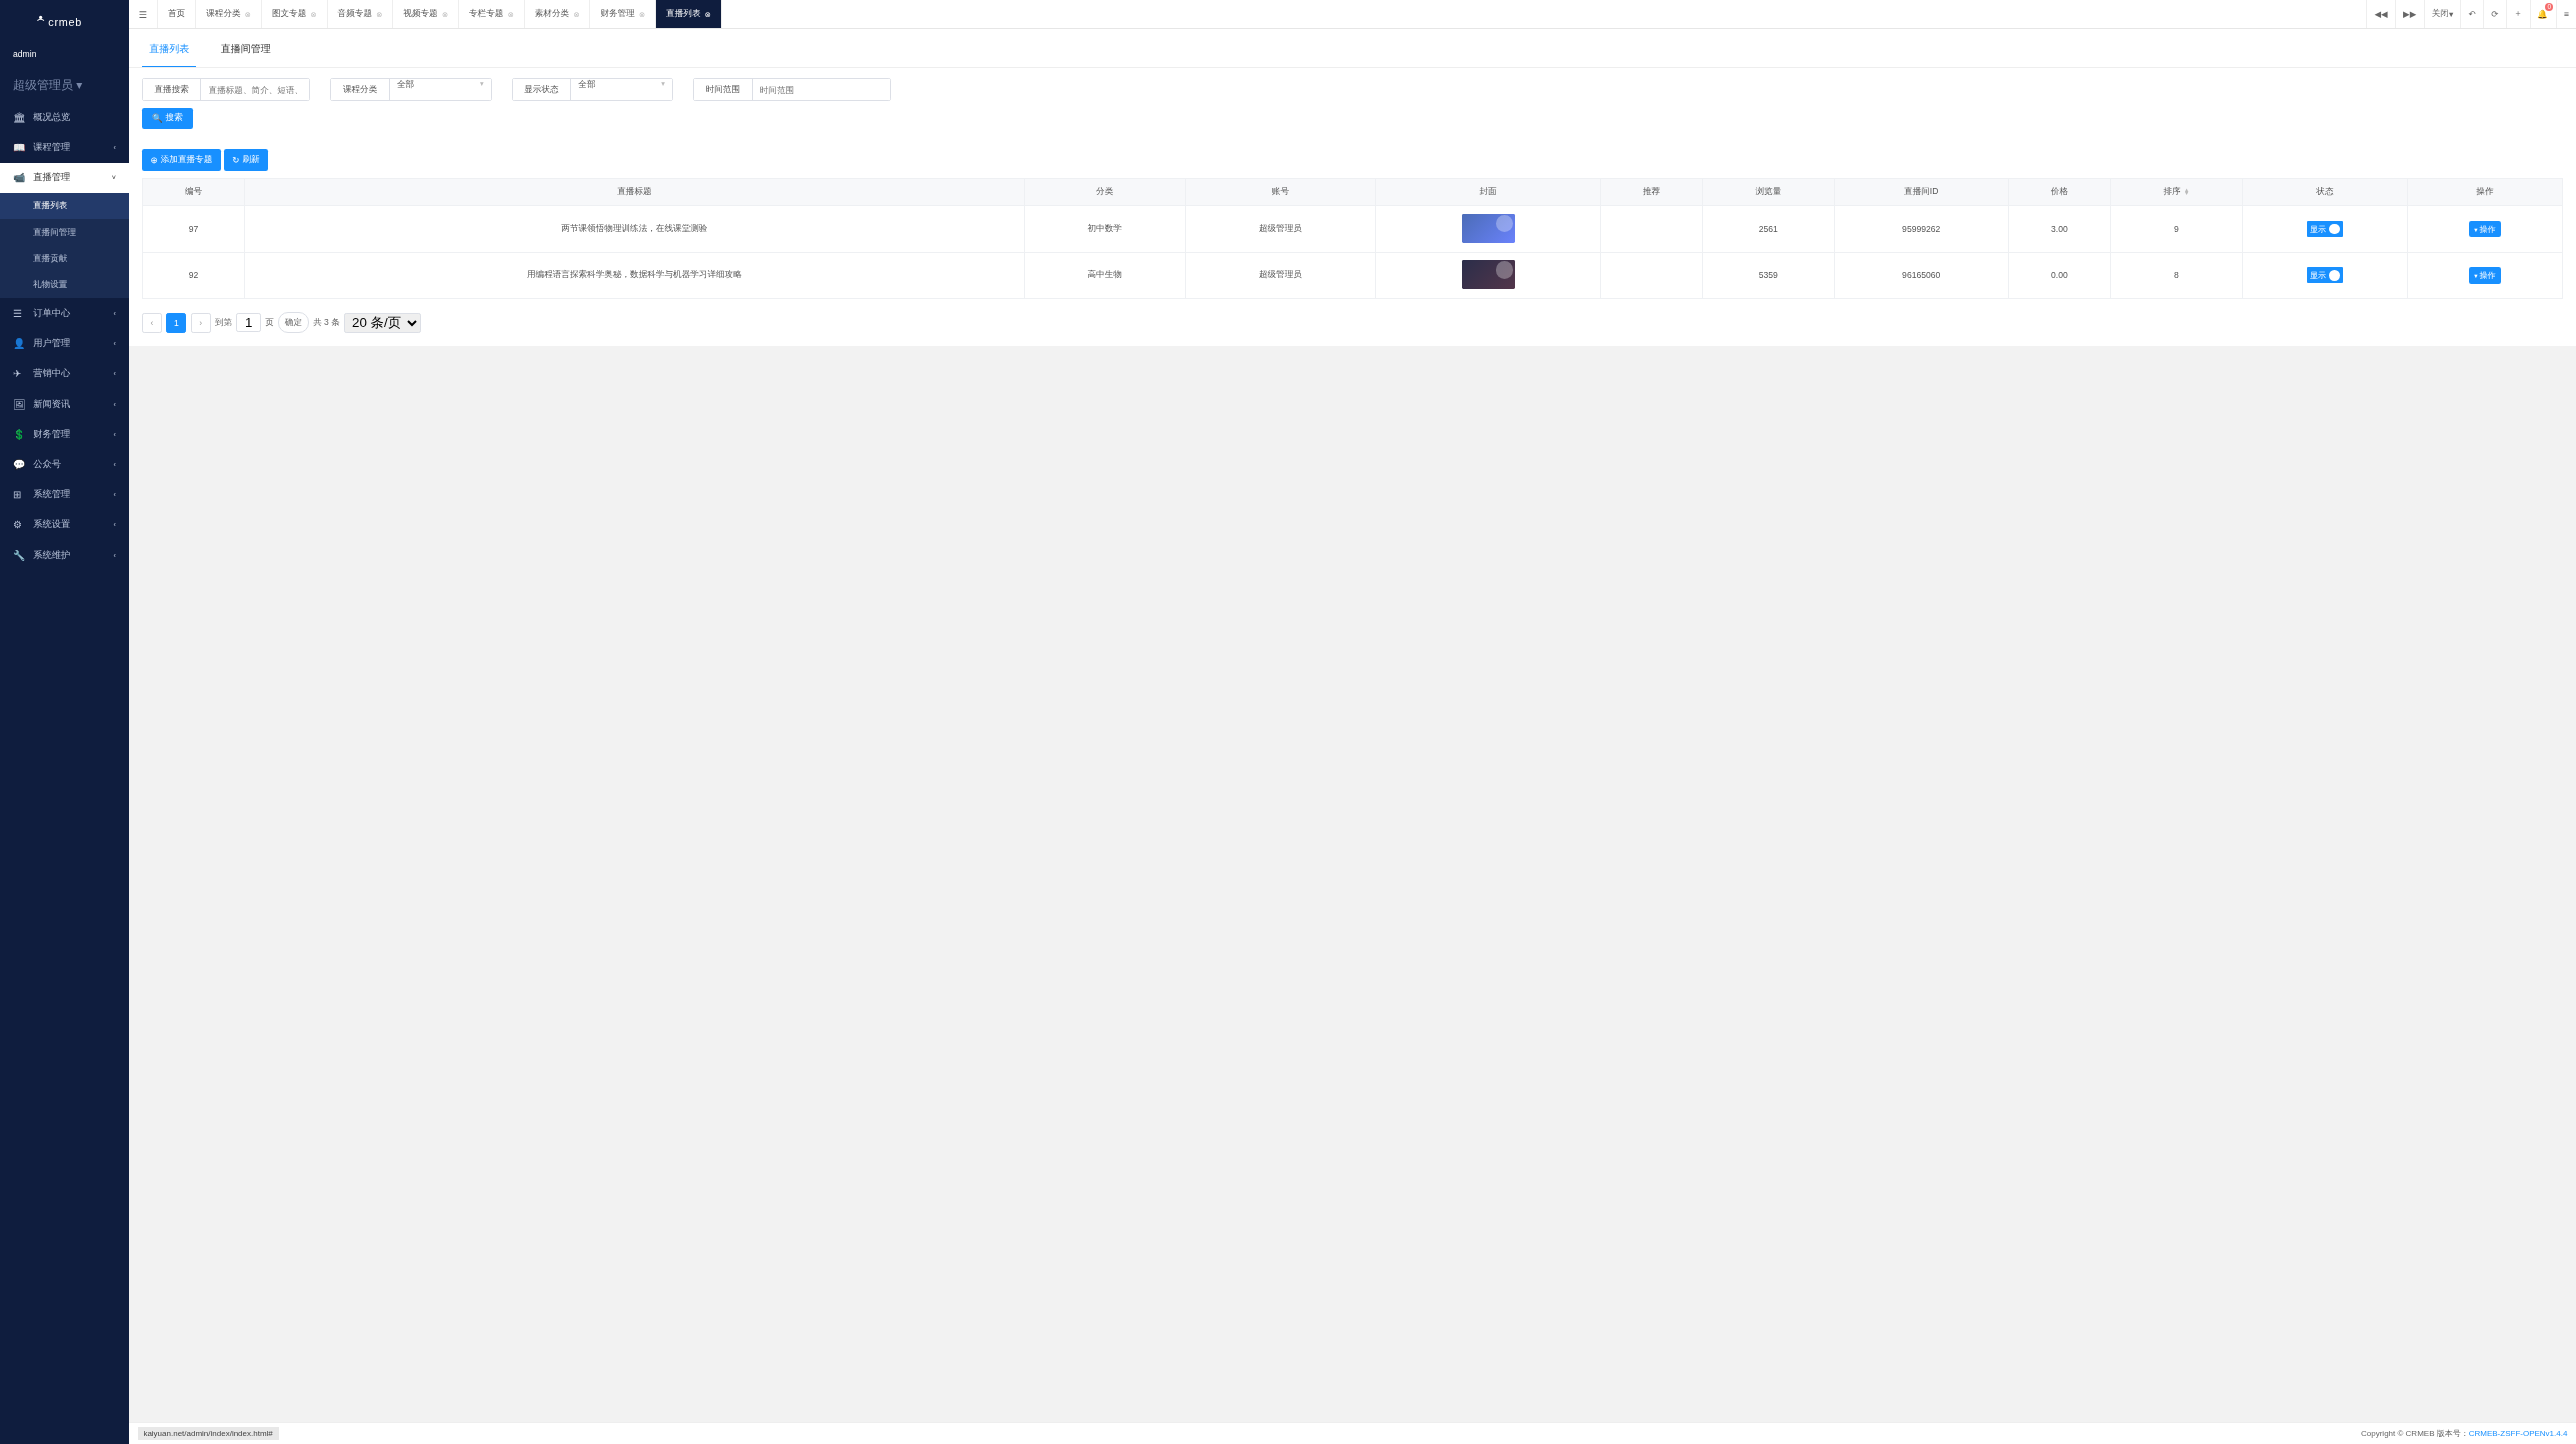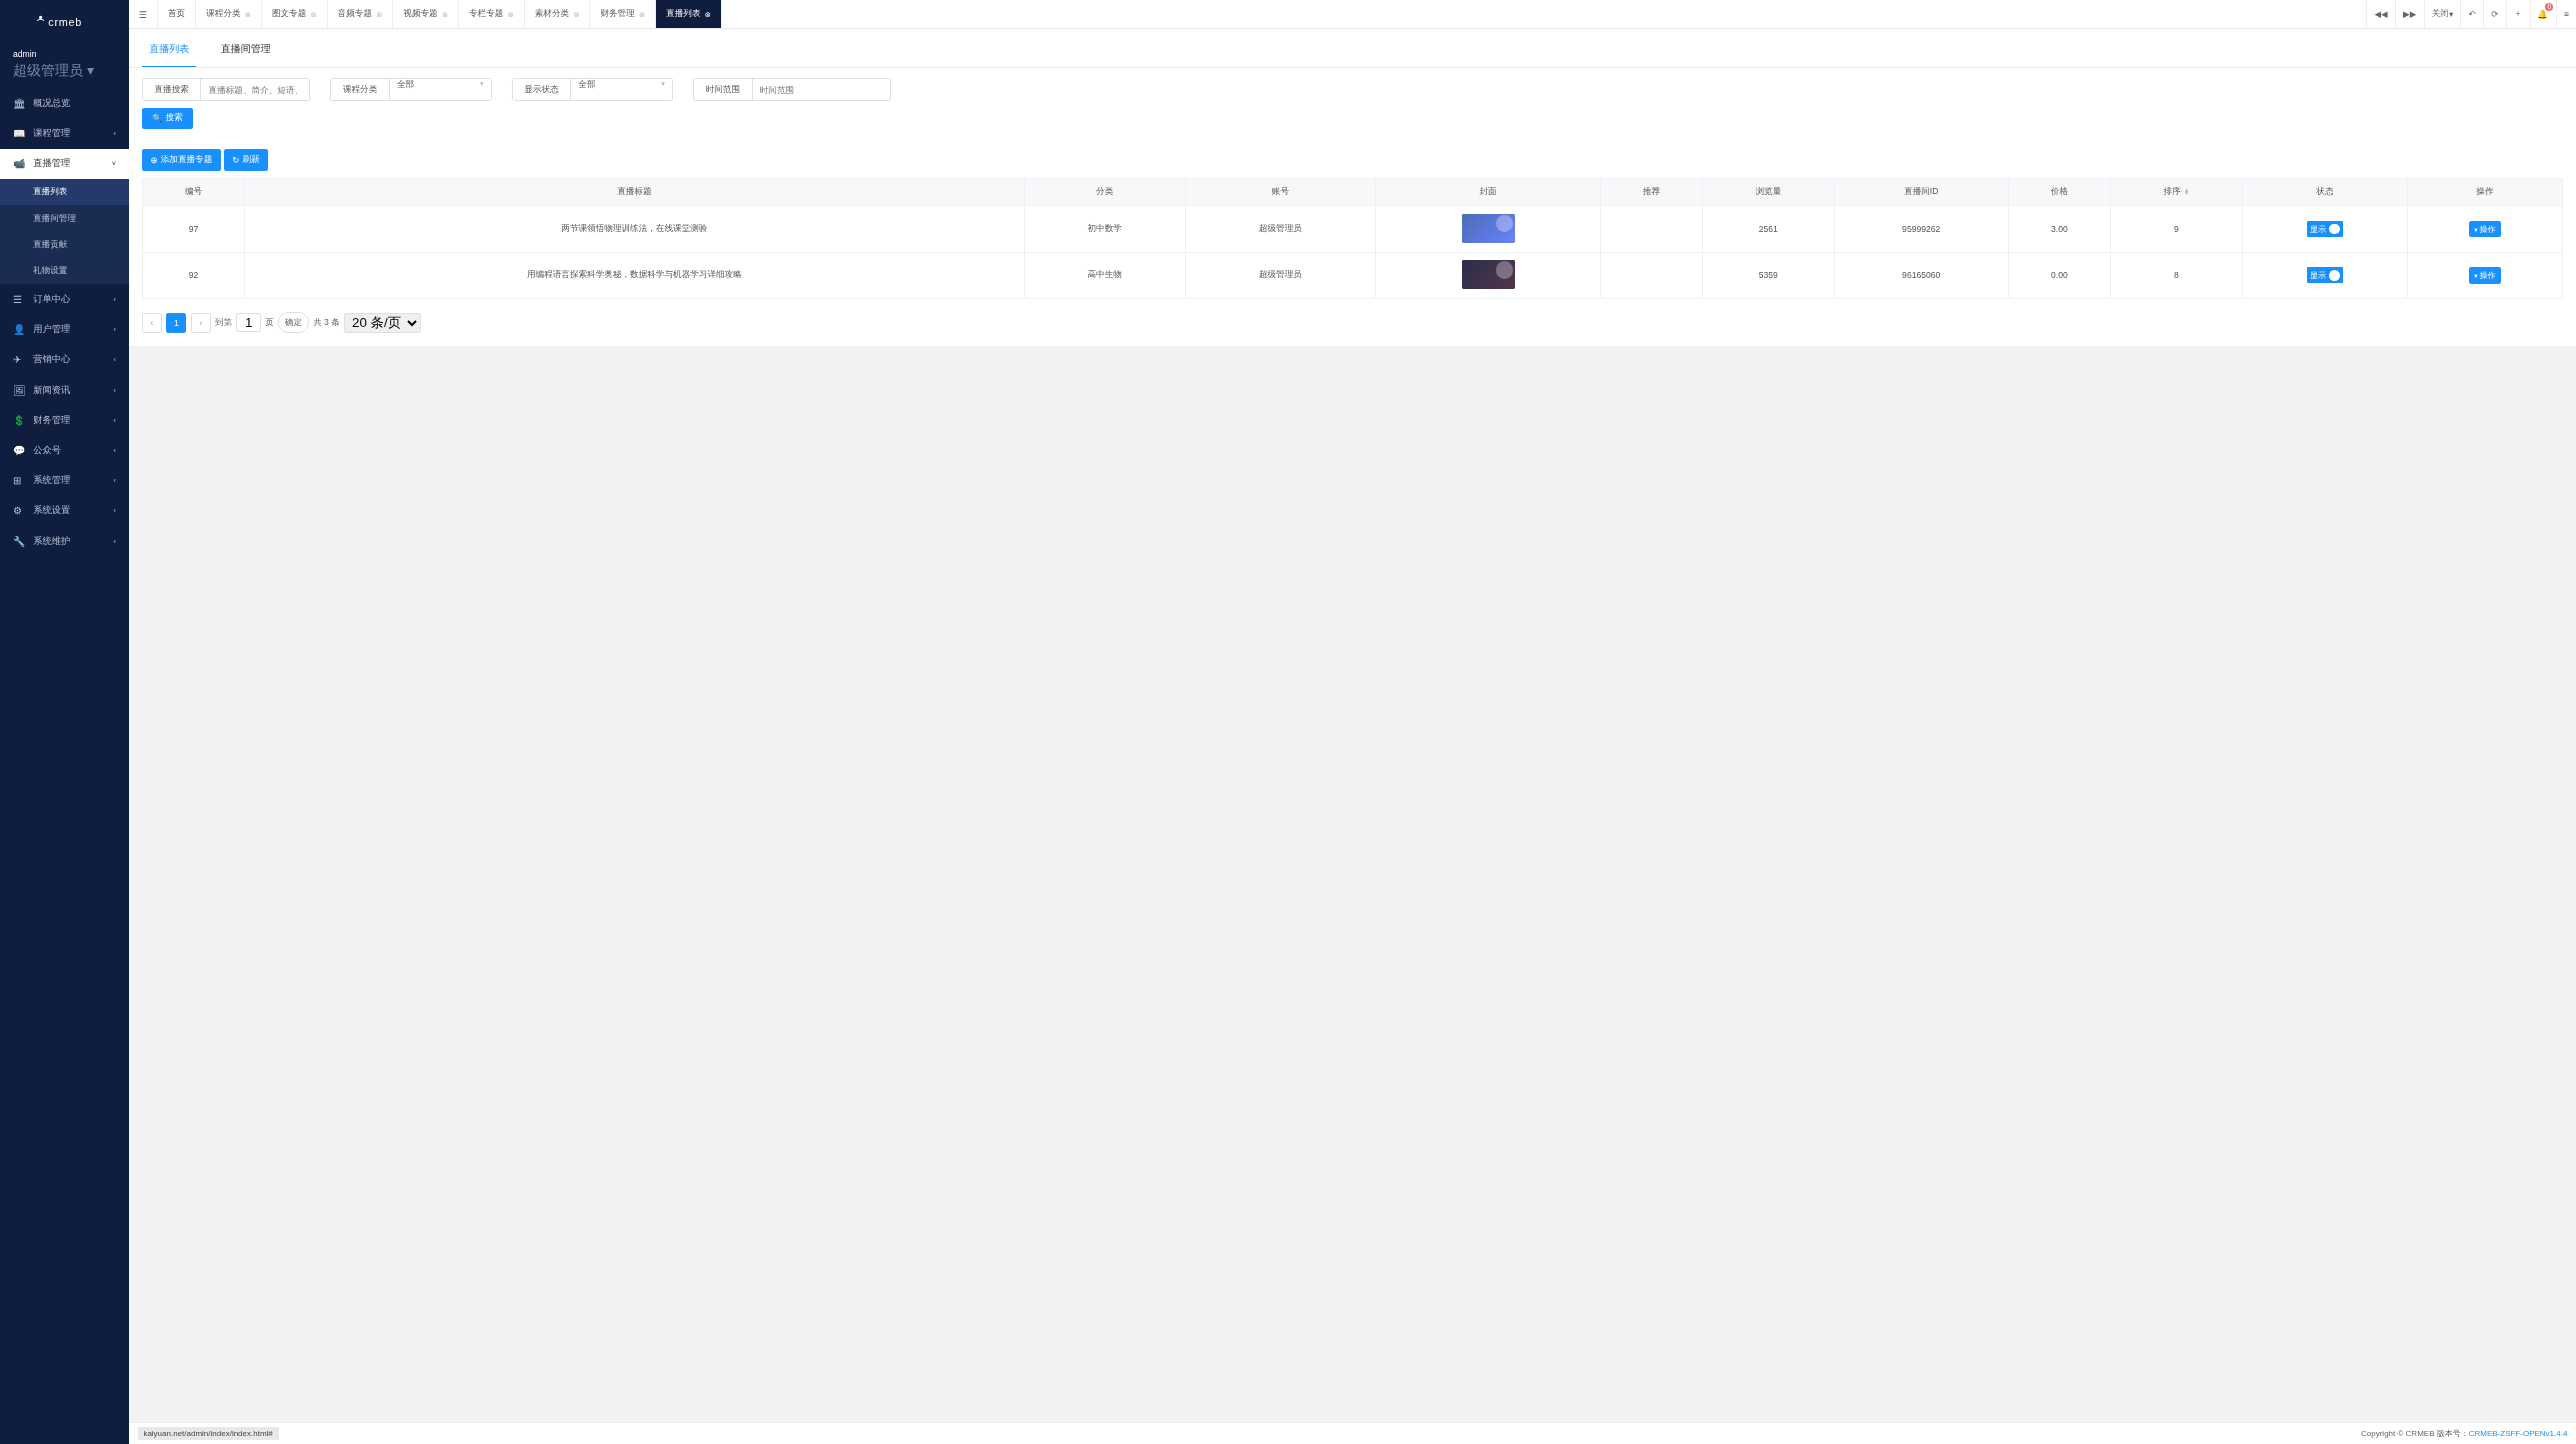--- a/index.html
+++ b/index.html
@@ -4,21 +4,21 @@
 <style>
 *{box-sizing:border-box;margin:0;padding:0;}
 body{font-family:-apple-system,BlinkMacSystemFont,"Segoe UI","PingFang SC","Microsoft YaHei",sans-serif;font-size:9.3px;color:#333;background:#f2f2f2;overflow:hidden;}
 .app{display:flex;height:100vh;width:100vw;}
 
 .sidebar{width:129px;background:#0f1d3e;color:#fff;display:flex;flex-direction:column;flex-shrink:0;}
 .logo{height:43px;display:flex;align-items:center;justify-content:center;font-size:16px;font-weight:300;letter-spacing:1.4px;}
 .logo svg{width:65px;height:21.6px;}
 .user-block{padding:5.8px 13px 8.6px;font-size:8.6px;}
 .user-name{color:#fff;}
-.user-role{color:#7988a8;font-size:14px;margin-top:3px;}
+.user-role{color:#7988a8;font-size:12px;margin-top:18px;}
 .nav{flex:1;overflow:auto;}
 .nav-item{display:flex;align-items:center;padding:8.6px 13px;color:#b8c3d9;cursor:pointer;font-size:9.3px;position:relative;}
 .nav-item .ico{width:13px;margin-right:7.2px;font-size:10px;display:inline-flex;}
 .nav-item .chev{margin-left:auto;font-size:7.2px;}
 .nav-item.expanded{background:#fff;color:#333;}
 .nav-sub{background:#1a2c52;}
 .nav-sub .nav-subitem{padding:7.2px 13px 7.2px 33px;color:#b8c3d9;cursor:pointer;font-size:8.6px;}
 .nav-sub .nav-subitem.active{color:#fff;background:#233a6a;}
 
 .main{flex:1;display:flex;flex-direction:column;background:#f2f2f2;min-width:0;}

